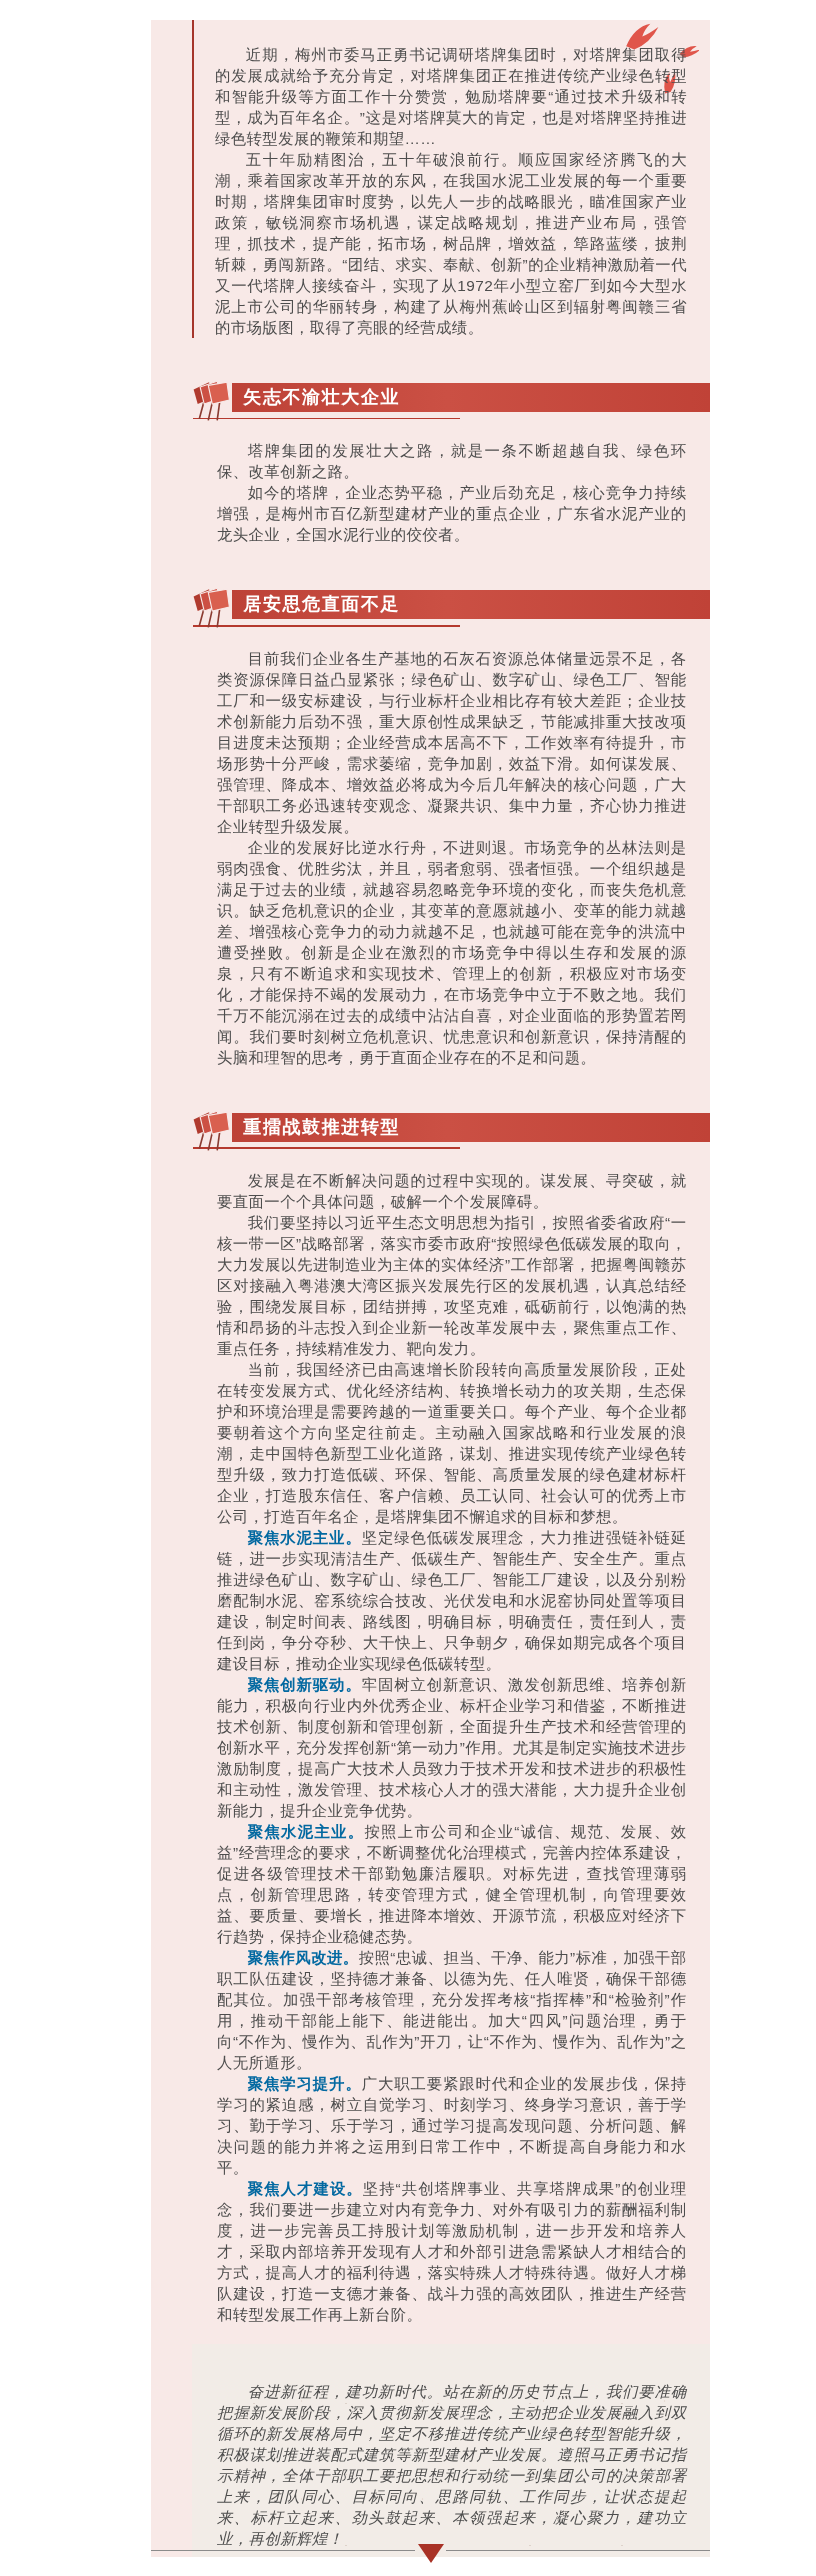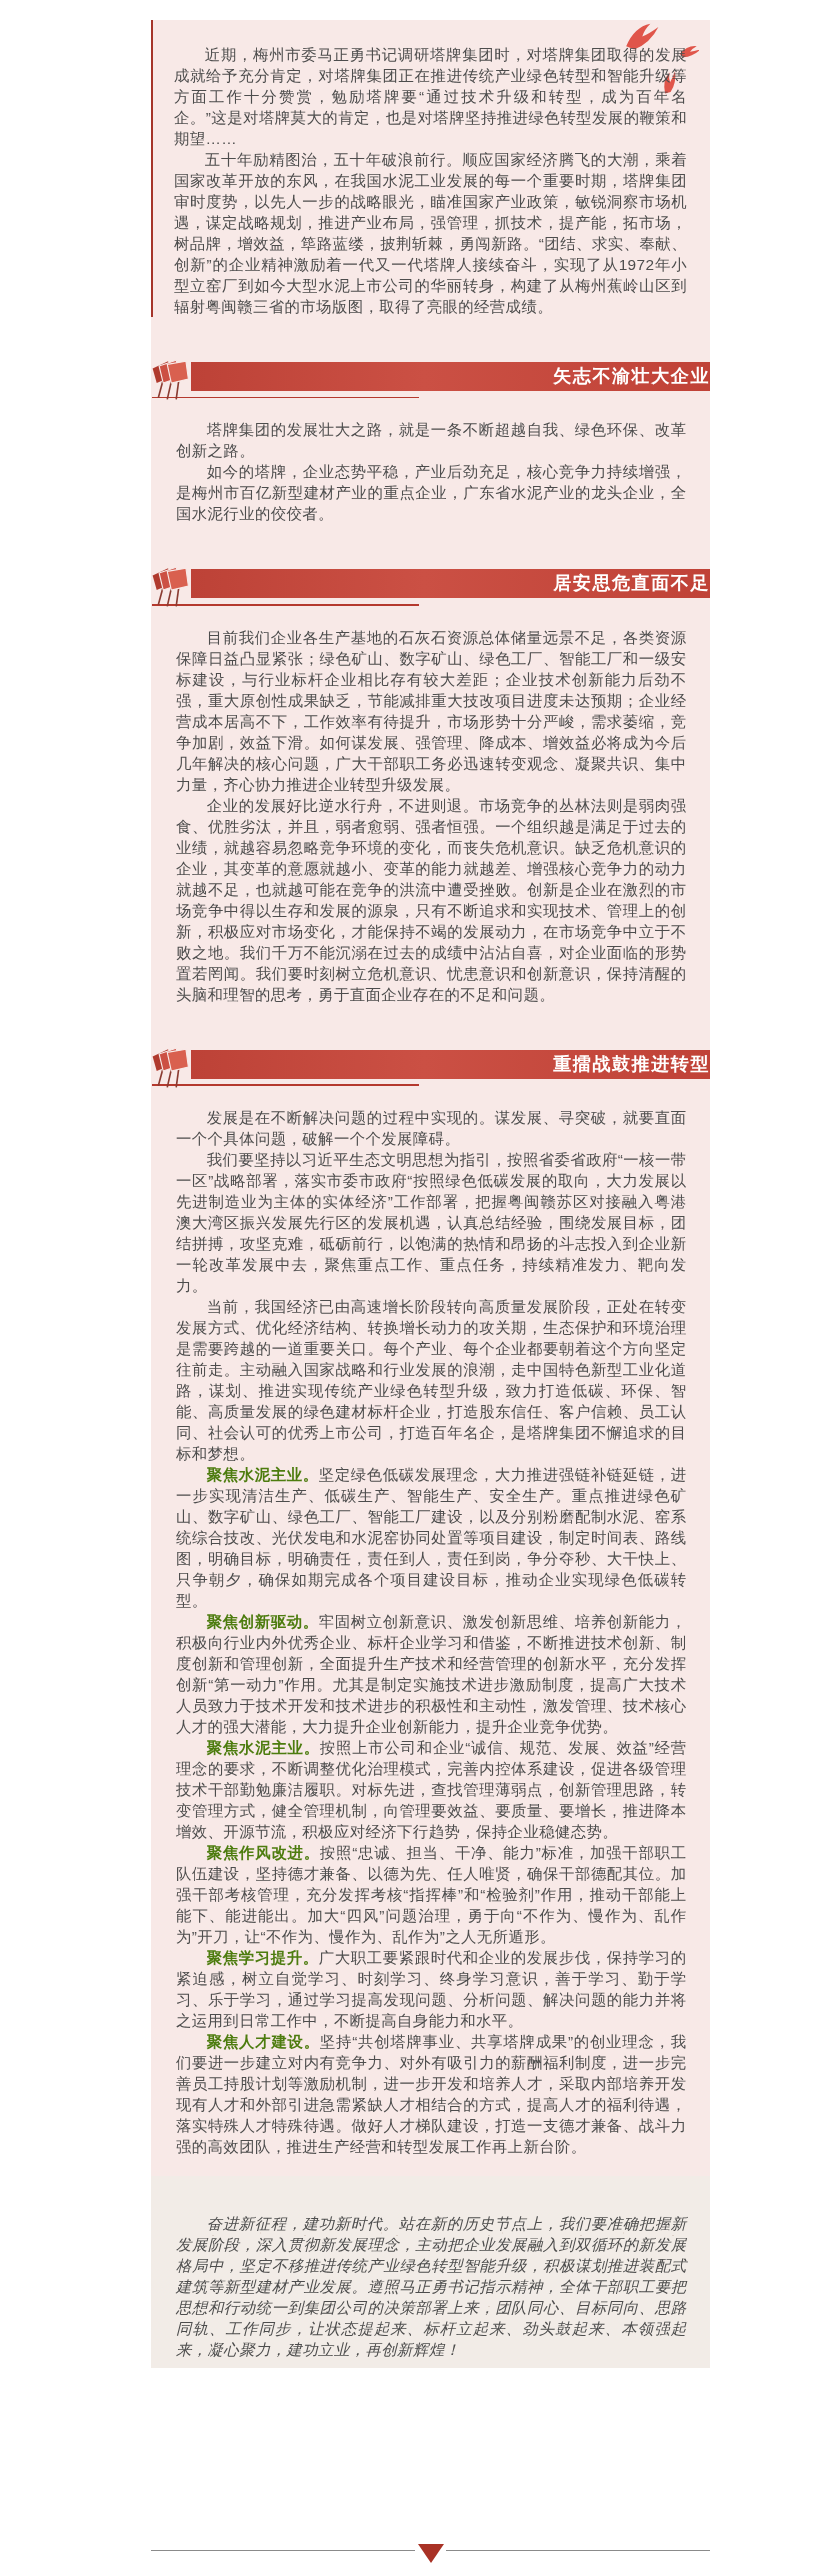--- a/index.html
+++ b/index.html
@@ -2,21 +2,21 @@
 <html style="font-size:13px"><head>
 <meta charset="utf-8">
 <style>
   html,body{margin:0;padding:0;}
   body{
     width:816px;height:2576px;position:relative;background:#ffffff;
     font-family:"Liberation Sans","DejaVu Sans",sans-serif;overflow:hidden;
   }
   .card{
     position:absolute;left:151px;top:20px;width:559px;
-    background:#f8e9e7;box-sizing:border-box;
+    background:#f8e9e7;box-sizing:border-box;padding-left:41px;
   }
   
   .intro{
     border-left:2.4px solid #a5352b;
     padding:24px 23px 0 21px;box-sizing:border-box;
     position:relative;
   }
   .intro p, .sec-body p, .closing p{
     margin:0;font-size:15.4px;line-height:21px;color:#4d4d4d;
     text-indent:2em;text-align:justify;letter-spacing:0.4px;
@@ -25,25 +25,24 @@
   .bird{position:absolute;}
   .bird svg{display:block;}
   
   .sec-head{position:relative;margin-top:45px;height:29px;}
   .sec-flags{position:absolute;left:0;top:-4.9px;width:39px;height:44px;}
   .sec-banner{
     margin-left:40px;height:29px;line-height:29px;
     background:linear-gradient(90deg,#bd4237 0%,#cb5044 45%,#c04237 100%);
     color:#ffffff;font-size:18px;font-weight:bold;letter-spacing:1.6px;
     padding-left:11.3px;
-    text-align:right;
   }
   .sec-underline{margin:5.7px 0 0 0.8px;width:267px;height:1.6px;background:#b5392e;}
   .sec-body{padding:21px 23.5px 0 25px;}
-  .lead{color:#4d7c0f;font-weight:bold;}
+  .lead{color:#0369a1;font-weight:bold;}
   
   .closing{
     margin-top:19.5px;background:#f2ece7;
     background-image:radial-gradient(#ddd2ca 0.8px,transparent 1.2px),radial-gradient(#e7dcd4 0.8px,transparent 1.2px);
     background-size:92px 71px,121px 98px;background-position:16px 24px,49px 8px;
     padding:37px 23.5px 8px 25px;box-sizing:border-box;font-style:italic;
   }
   
   .footer-divider{
     position:absolute;left:151px;top:2544px;width:559px;

